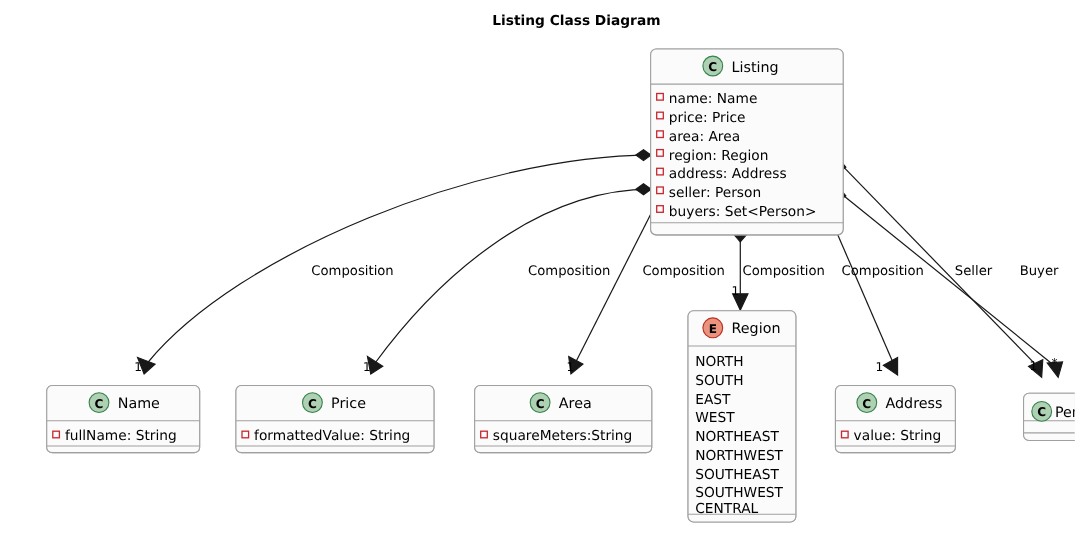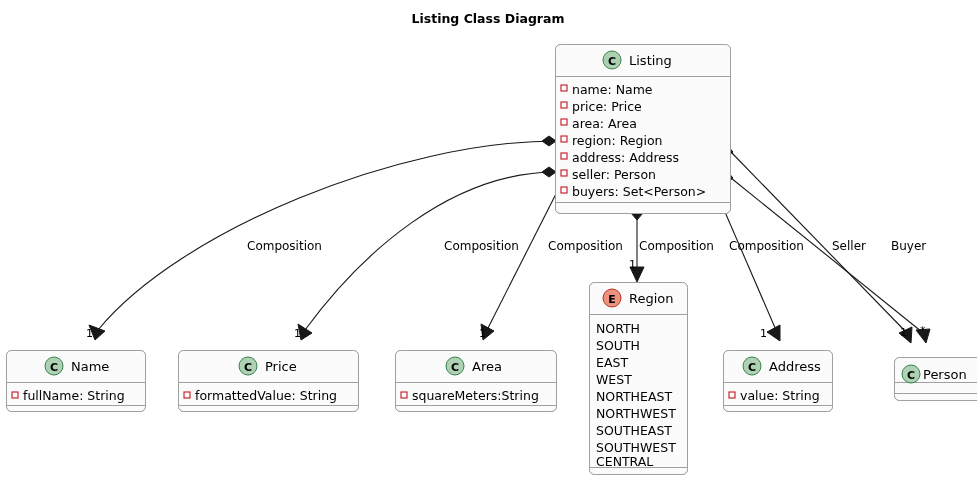--- a/index.html
+++ b/index.html
@@ -13,20 +13,21 @@
     font-family: "DejaVu Sans", sans-serif;
     overflow: hidden;
     position: relative;
   }
   #diagram-root {
     position: absolute;
     left: 0;
     top: 0;
     width: 853px;
     height: 487px;
+    padding-left: 36px;
   }
   svg { display: block; }
 
   .diagram-title {
     font-family: "DejaVu Sans", sans-serif;
     font-size: 12.5px;
     font-weight: bold;
     fill: #000000;
   }
   .node-box {

